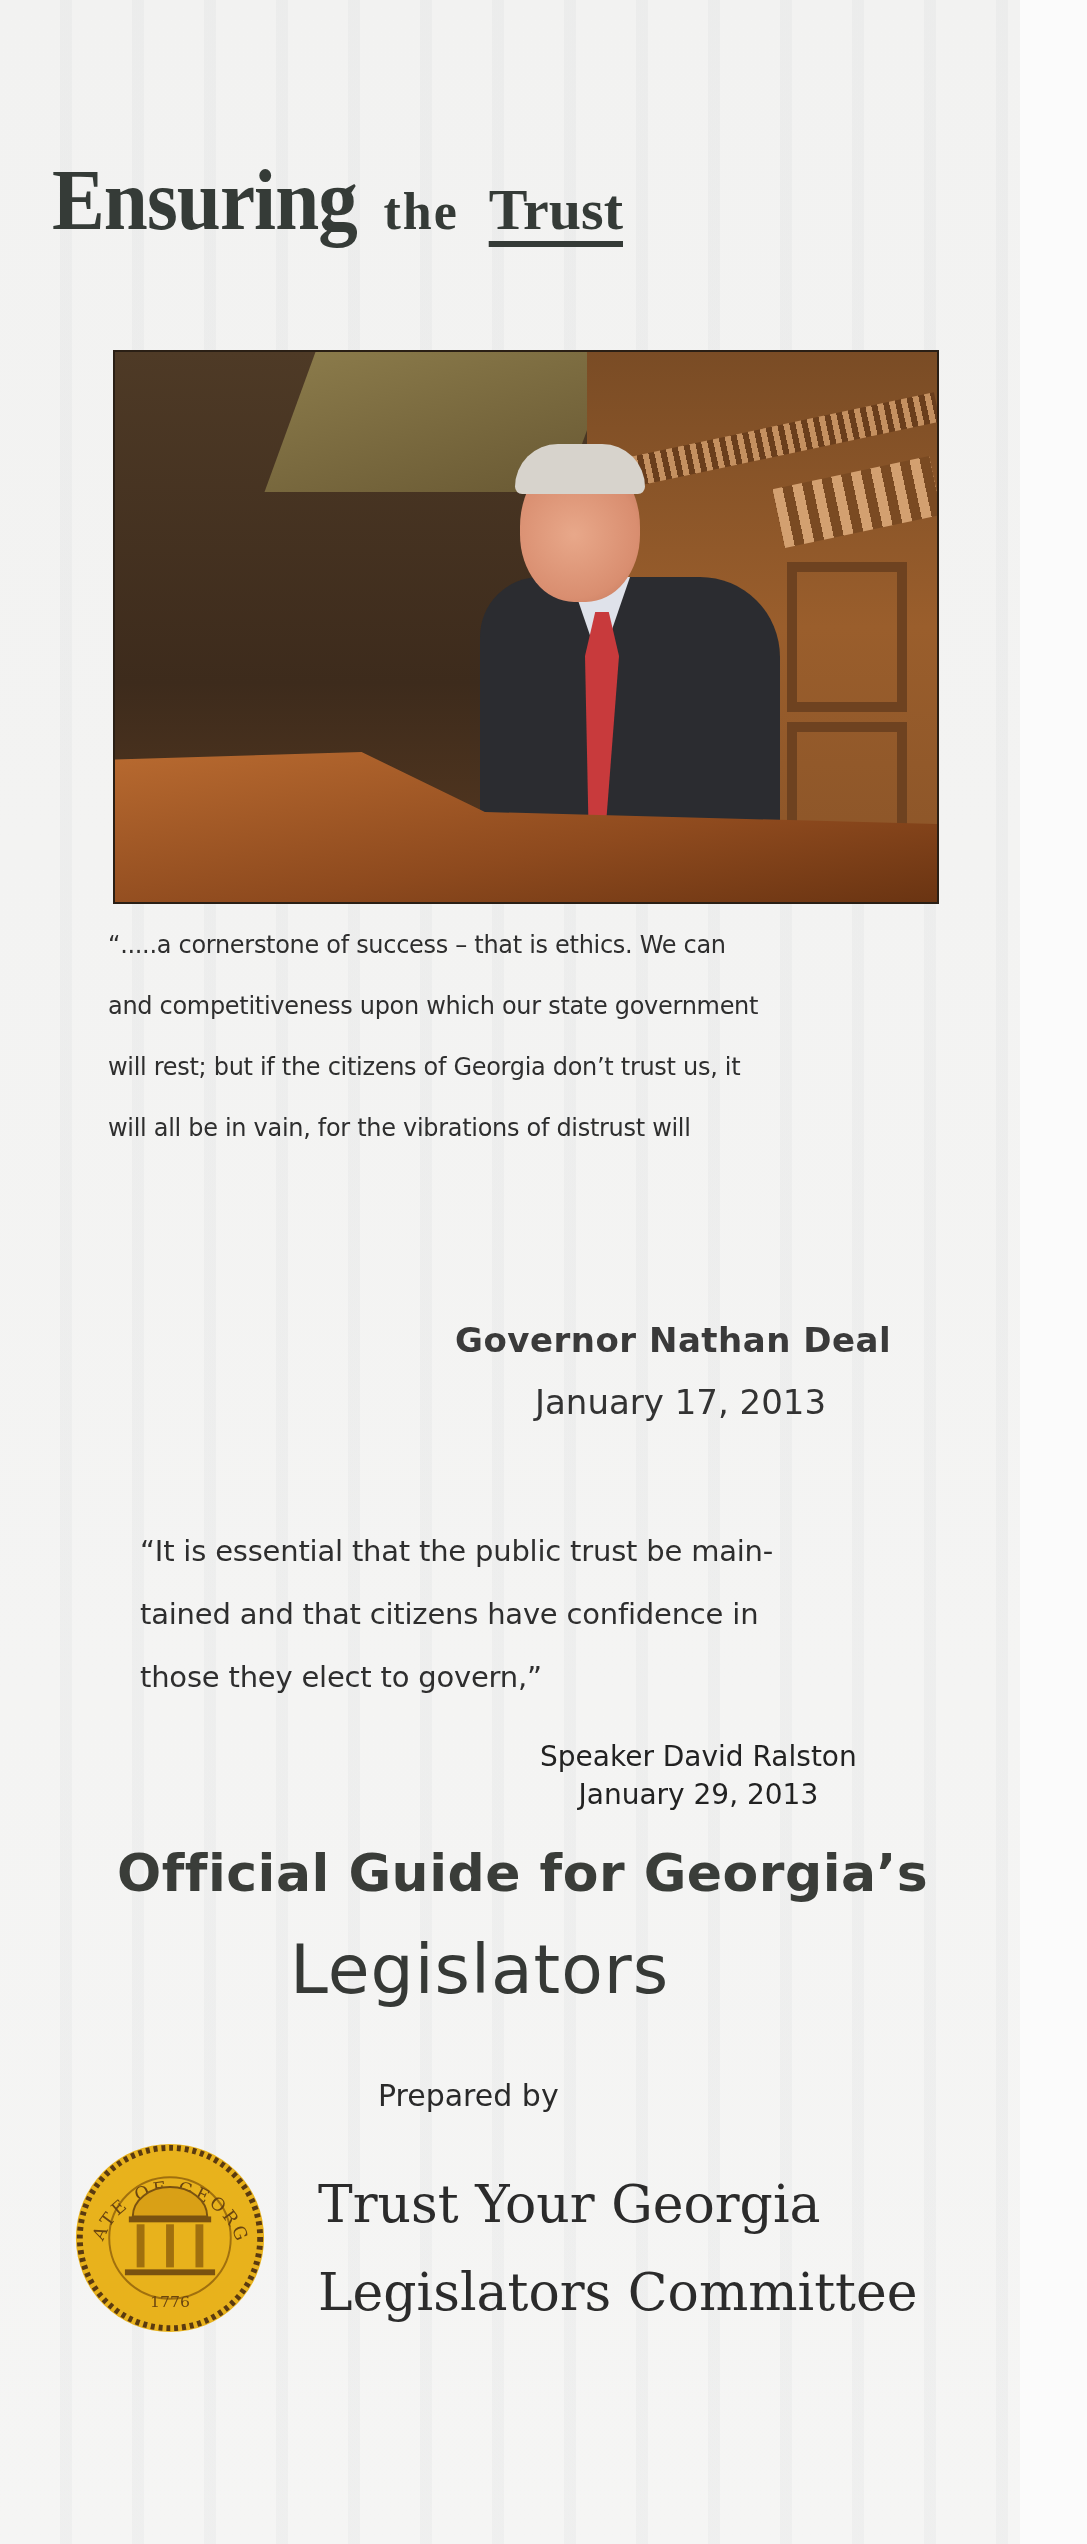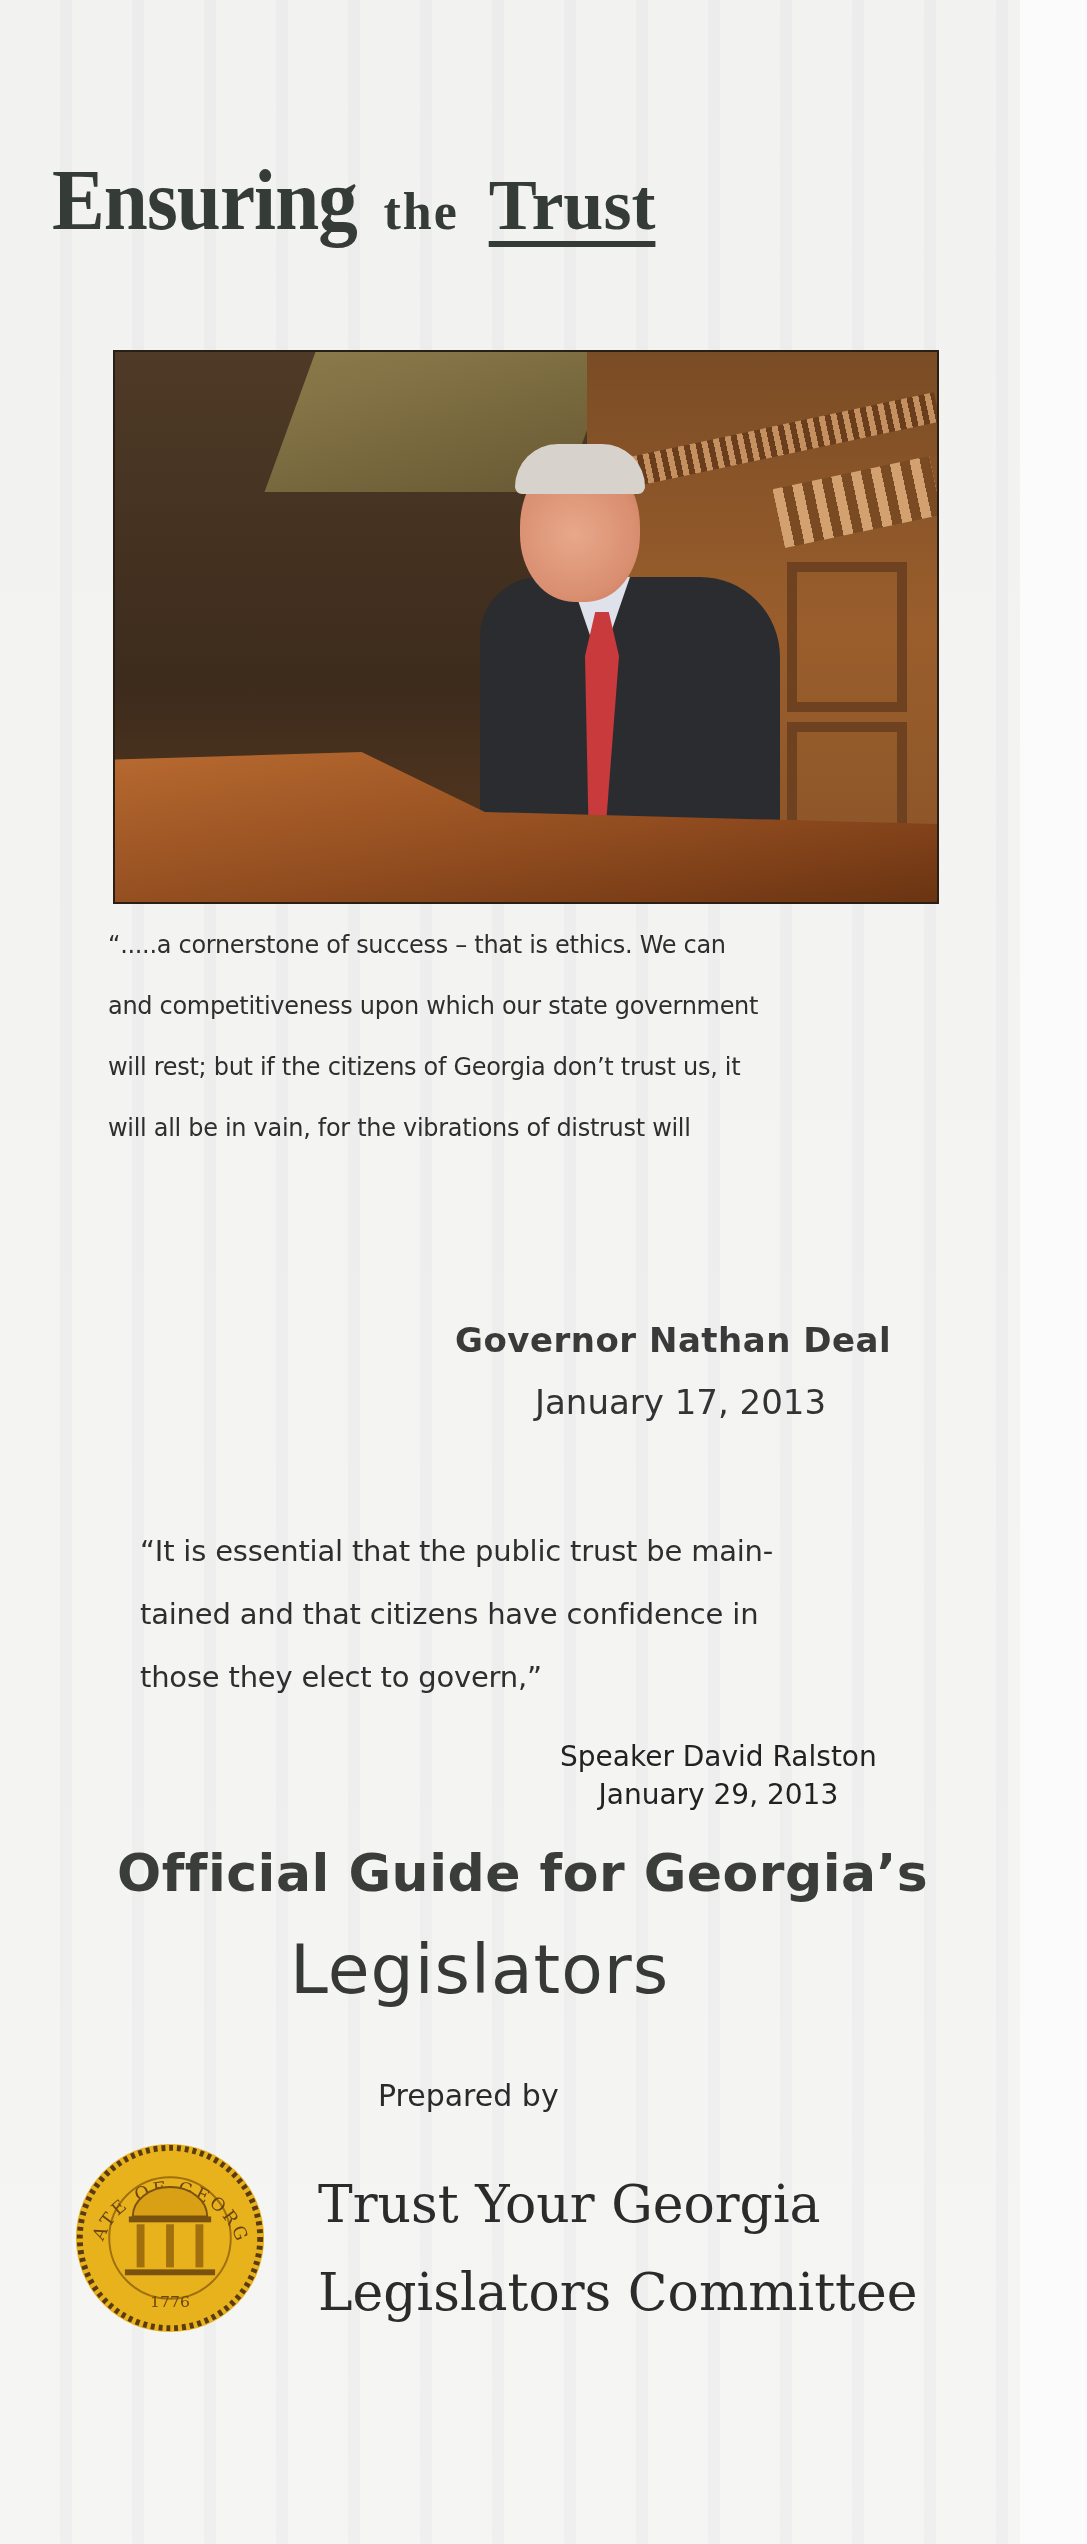--- a/index.html
+++ b/index.html
@@ -16,21 +16,21 @@
         linear-gradient(180deg, #f2f2f1 0%, #f5f5f4 100%);
     }
     .page-right { position: absolute; left: 1020px; top: 0; width: 67px; height: 2544px; background: #fbfbfb; }
 
     .title {
       position: absolute; left: 52px; top: 150px; white-space: nowrap;
       color: #353b37; font-family: "Liberation Serif", serif; font-weight: bold;
     }
     .title .w1 { font-size: 86px; letter-spacing: -1px; transform: scaleX(0.92); display: inline-block; transform-origin: left; }
     .title .w2 { font-size: 52px; margin-left: -8px; letter-spacing: 2px; }
-    .title .w3 { font-size: 72px; margin-left: 22px; text-decoration: underline; text-decoration-thickness: 6px; text-underline-offset: 12px; }
+    .title .w3 { font-size: 58px; margin-left: 22px; text-decoration: underline; text-decoration-thickness: 6px; text-underline-offset: 12px; }
 
     .photo {
       position: absolute; left: 113px; top: 350px; width: 822px; height: 550px;
       border: 2px solid #2a1f15; overflow: hidden;
       background: linear-gradient(180deg, #4e3a26 0%, #3d2b1c 60%, #5a3a20 100%);
     }
     .photo .ceiling { position: absolute; left: 175px; top: 0; width: 300px; height: 140px; background: linear-gradient(160deg, #8a7a4a, #6a5a34); transform: skewX(-20deg); }
     .photo .panel { position: absolute; right: 0; top: 0; width: 350px; height: 550px; background: linear-gradient(180deg, #7a4c25 0%, #9a5e2c 50%, #8a5428 100%); }
     .photo .molding { position: absolute; right: 0; top: 40px; width: 370px; height: 30px; background: repeating-linear-gradient(90deg, #c49060 0 6px, #6a3e1c 6px 12px); transform: rotate(-12deg); transform-origin: right; }
     .photo .carve { position: absolute; right: 0; top: 120px; width: 160px; height: 60px; background: repeating-linear-gradient(90deg, #d3a070 0 10px, #7a4a22 10px 20px); transform: rotate(-12deg); }
@@ -50,21 +50,21 @@
     }
     .quote1 .ln { display: block; white-space: nowrap; }
     .attr1-name { position: absolute; left: 455px; top: 1320px; font-size: 34px; font-weight: bold; color: #3a3a3a; letter-spacing: 0.5px; }
     .attr1-date { position: absolute; left: 535px; top: 1382px; font-size: 34px; color: #333; }
 
     .quote2 {
       position: absolute; left: 140px; top: 1520px; width: 760px;
       font-size: 29px; line-height: 63px; color: #2e2e2e; letter-spacing: -0.2px;
     }
     .quote2 .ln { display: block; white-space: nowrap; }
-    .attr2 { position: absolute; left: 540px; top: 1738px; text-align: center; font-size: 28px; line-height: 38px; color: #222; margin-left: 20px; }
+    .attr2 { position: absolute; left: 540px; top: 1738px; text-align: center; font-size: 28px; line-height: 38px; color: #222; }
 
     .guide-line1 { position: absolute; left: 117px; top: 1843px; font-size: 52px; font-weight: bold; color: #3a3d39; letter-spacing: 0.5px; white-space: nowrap; }
     .guide-line2 { position: absolute; left: 290px; top: 1930px; font-size: 68px; font-weight: normal; color: #363936; letter-spacing: 1px; white-space: nowrap; }
     .prepared { position: absolute; left: 378px; top: 2078px; font-size: 30px; color: #2a2a2a; }
 
     .seal { position: absolute; left: 72px; top: 2140px; width: 196px; height: 196px; }
     .committee { position: absolute; left: 318px; top: 2160px; width: 660px; text-align: left; font-family: "DejaVu Serif", serif; font-size: 52px; line-height: 88px; color: #2b2b2b; }
     .committee .ln { display: block; white-space: nowrap; }
   </style>
 </head>

